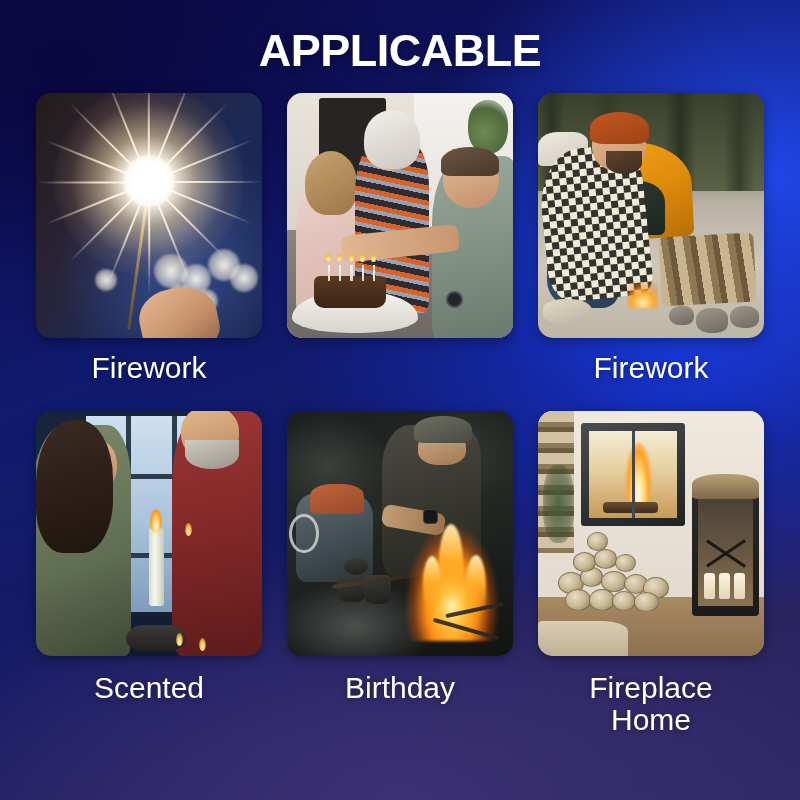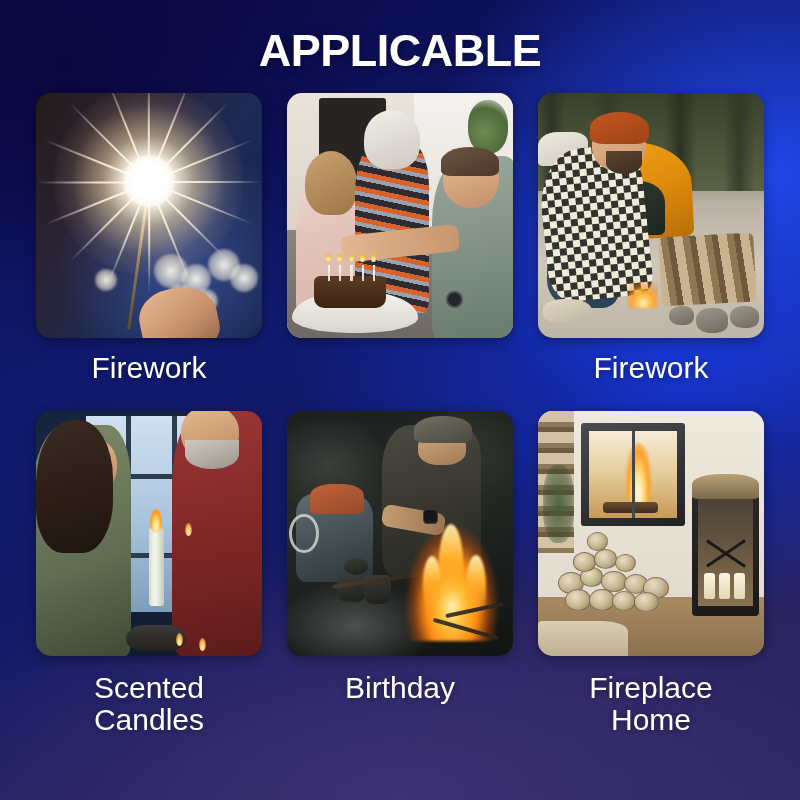--- a/index.html
+++ b/index.html
@@ -361,21 +361,20 @@
           <div class="sc-holder"></div>
           <div class="sc-candle"></div>
           <div class="sc-flame"></div>
           <div class="sc-small-flame" style="left:66%;top:46%;"></div>
           <div class="sc-small-flame" style="left:62%;bottom:4%;"></div>
           <div class="sc-small-flame" style="left:72%;bottom:2%;"></div>
         </div>
       </div>
       <div class="caption">
         <span class="cap-line">Scented</span>
-        <span class="cap-line">Candles</span>
       </div>
     </div>
 
     <div class="cell row2">
       <div class="thumb">
         <div class="scene os-bg">
           <div class="os-rockbg"></div>
           <div class="os-man"></div>
           <div class="os-face"></div>
           <div class="os-cap"></div>

